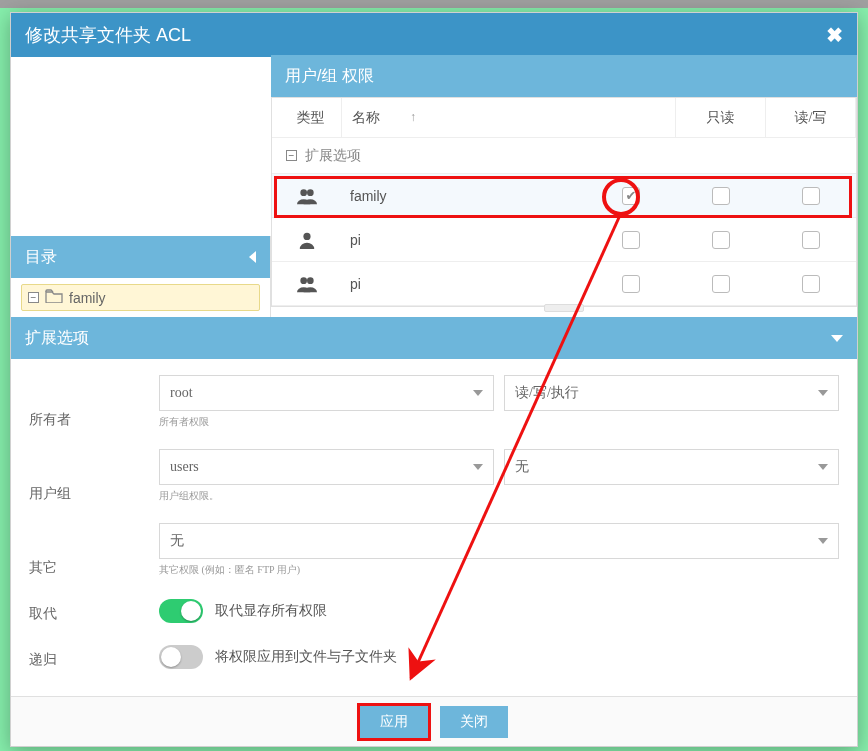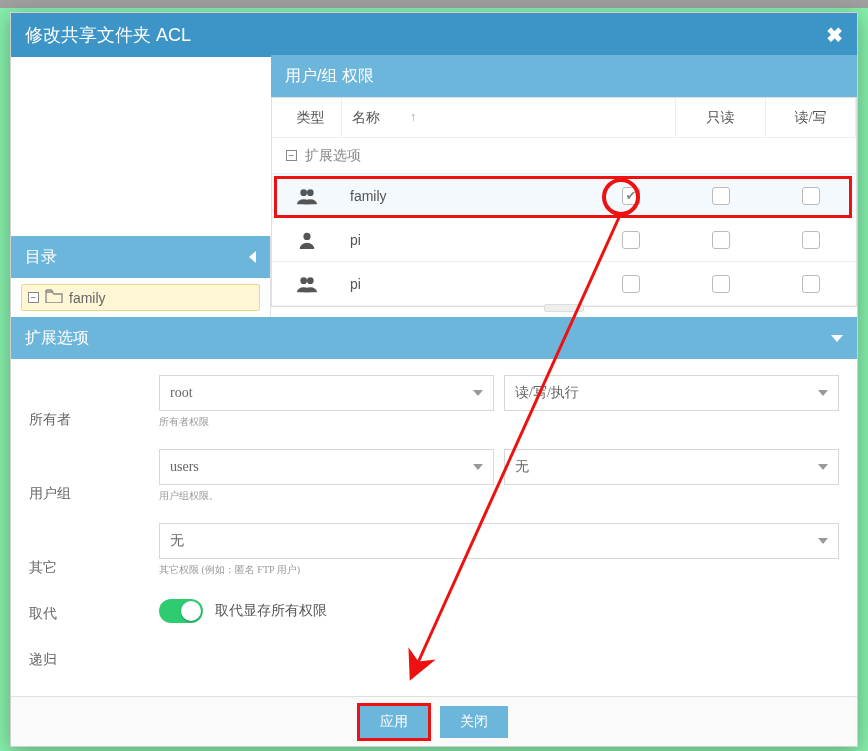--- a/index.html
+++ b/index.html
@@ -370,20 +370,26 @@
         <div class="form-ctrl">
           <div class="toggle-row">
             <span class="toggle on"></span>
             <span>取代显存所有权限</span>
           </div>
         </div>
       </div>
 
       <div class="form-row">
         <div class="form-label">递归</div>
+        <div class="form-ctrl">
+          <div class="toggle-row">
+            <span class="toggle"></span>
+            <span>将权限应用到文件与子文件夹</span>
+          </div>
+        </div>
       </div>
 
     </div>
 
     <div class="footer">
       <button class="btn primary-highlight">
           <span>应用</span>
         </button>
       <button class="btn">
           <span>关闭</span>

